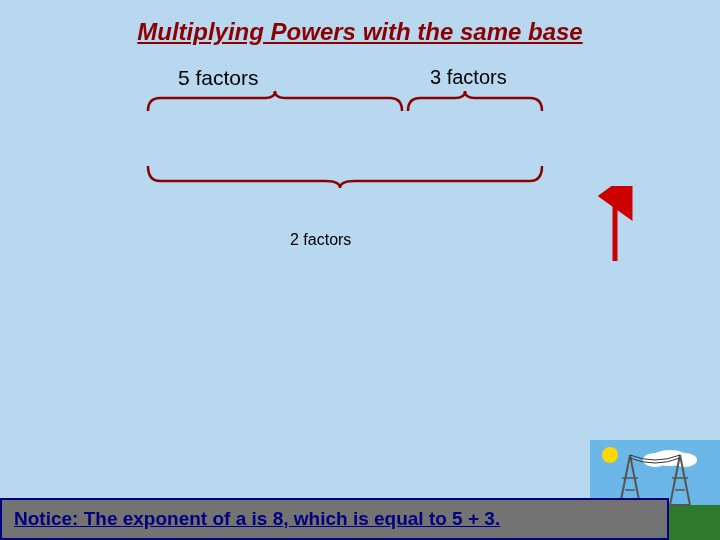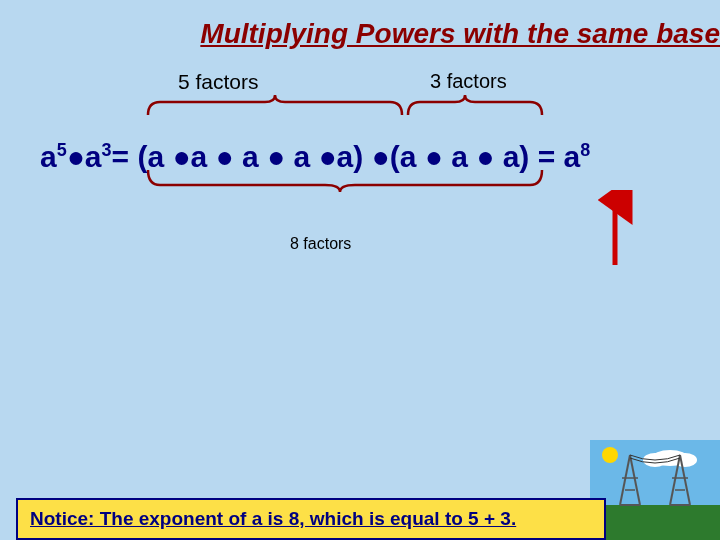--- a/index.html
+++ b/index.html
@@ -7,23 +7,23 @@
     body {
       width: 720px;
       height: 540px;
       background: #b8d8f0;
       font-family: Arial, sans-serif;
       overflow: hidden;
       position: relative;
     }
 
     .title {
-      text-align: right;
+      text-align: center;
       padding-top: 18px;
-      font-size: 28px;
+      font-size: 24px;
       font-weight: bold;
       font-style: italic;
       color: #8B0000;
       text-decoration: underline;
       font-family: 'Comic Sans MS', cursive, sans-serif;
     }
 
     .main-content {
       position: relative;
       width: 100%;
@@ -139,40 +139,35 @@
 
   <svg class="braces-svg" viewBox="0 0 720 220">
 
     <path d="M 148,55 Q 148,42 160,42 L 265,42 Q 275,42 275,35 Q 275,42 285,42 L 390,42 Q 402,42 402,55" fill="none" stroke="#8B0000" stroke-width="2.5"></path>
 
     <path d="M 408,55 Q 408,42 420,42 L 455,42 Q 465,42 465,35 Q 465,42 475,42 L 530,42 Q 542,42 542,55" fill="none" stroke="#8B0000" stroke-width="2.5"></path>
 
     <path d="M 148,110 Q 148,125 160,125 L 325,125 Q 340,125 340,132 Q 340,125 355,125 L 530,125 Q 542,125 542,110" fill="none" stroke="#8B0000" stroke-width="2.5"></path>
   </svg>
 
-  <div class="equation-row">
-    <span class="eq-base">a<sup>5</sup>●a<sup>3</sup>=&nbsp;</span>
-    <span class="eq-base">(a ●a ● a ● a ●a) ●(a ● a ● a)&nbsp;</span>
-    <span class="eq-base eq-result">= a<sup>8</sup></span>
-  </div>
 
-  <div class="label-8factors">8 factors</div>
+  <div class="label-8factors">2 factors</div>
 
   <svg class="arrow-svg" viewBox="0 0 50 80">
     <defs>
       <marker id="arrowhead" markerWidth="10" markerHeight="7" refX="5" refY="3.5" orient="auto">
         <polygon points="0 7, 5 0, 10 7" fill="#cc0000"></polygon>
       </marker>
     </defs>
     <line x1="25" y1="75" x2="25" y2="10" stroke="#cc0000" stroke-width="5" marker-end="url(#arrowhead)"></line>
   </svg>
 
 </div>
 
-<div style="position:absolute; bottom:0; left:16px; width:590px; background:#fde047; border:2px solid #000080; padding:8px 12px; z-index:10;">
+<div style="position:absolute; bottom:0; left:0; width:669px; background:#737373; border:2px solid #000080; padding:8px 12px; z-index:10;">
   <span style="font-size:19px; font-family:Arial,sans-serif; color:#000080; font-weight:bold; text-decoration:underline;">Notice:  The exponent of a is 8, which is equal to 5 + 3.</span>
 </div>
 
 <div class="image-box">
   <svg class="tower-svg" viewBox="0 0 130 100">
 
     <rect x="0" y="0" width="130" height="65" fill="#6bb8e8"></rect>
 
     <circle cx="20" cy="15" r="8" fill="#FFD700"></circle>
 

